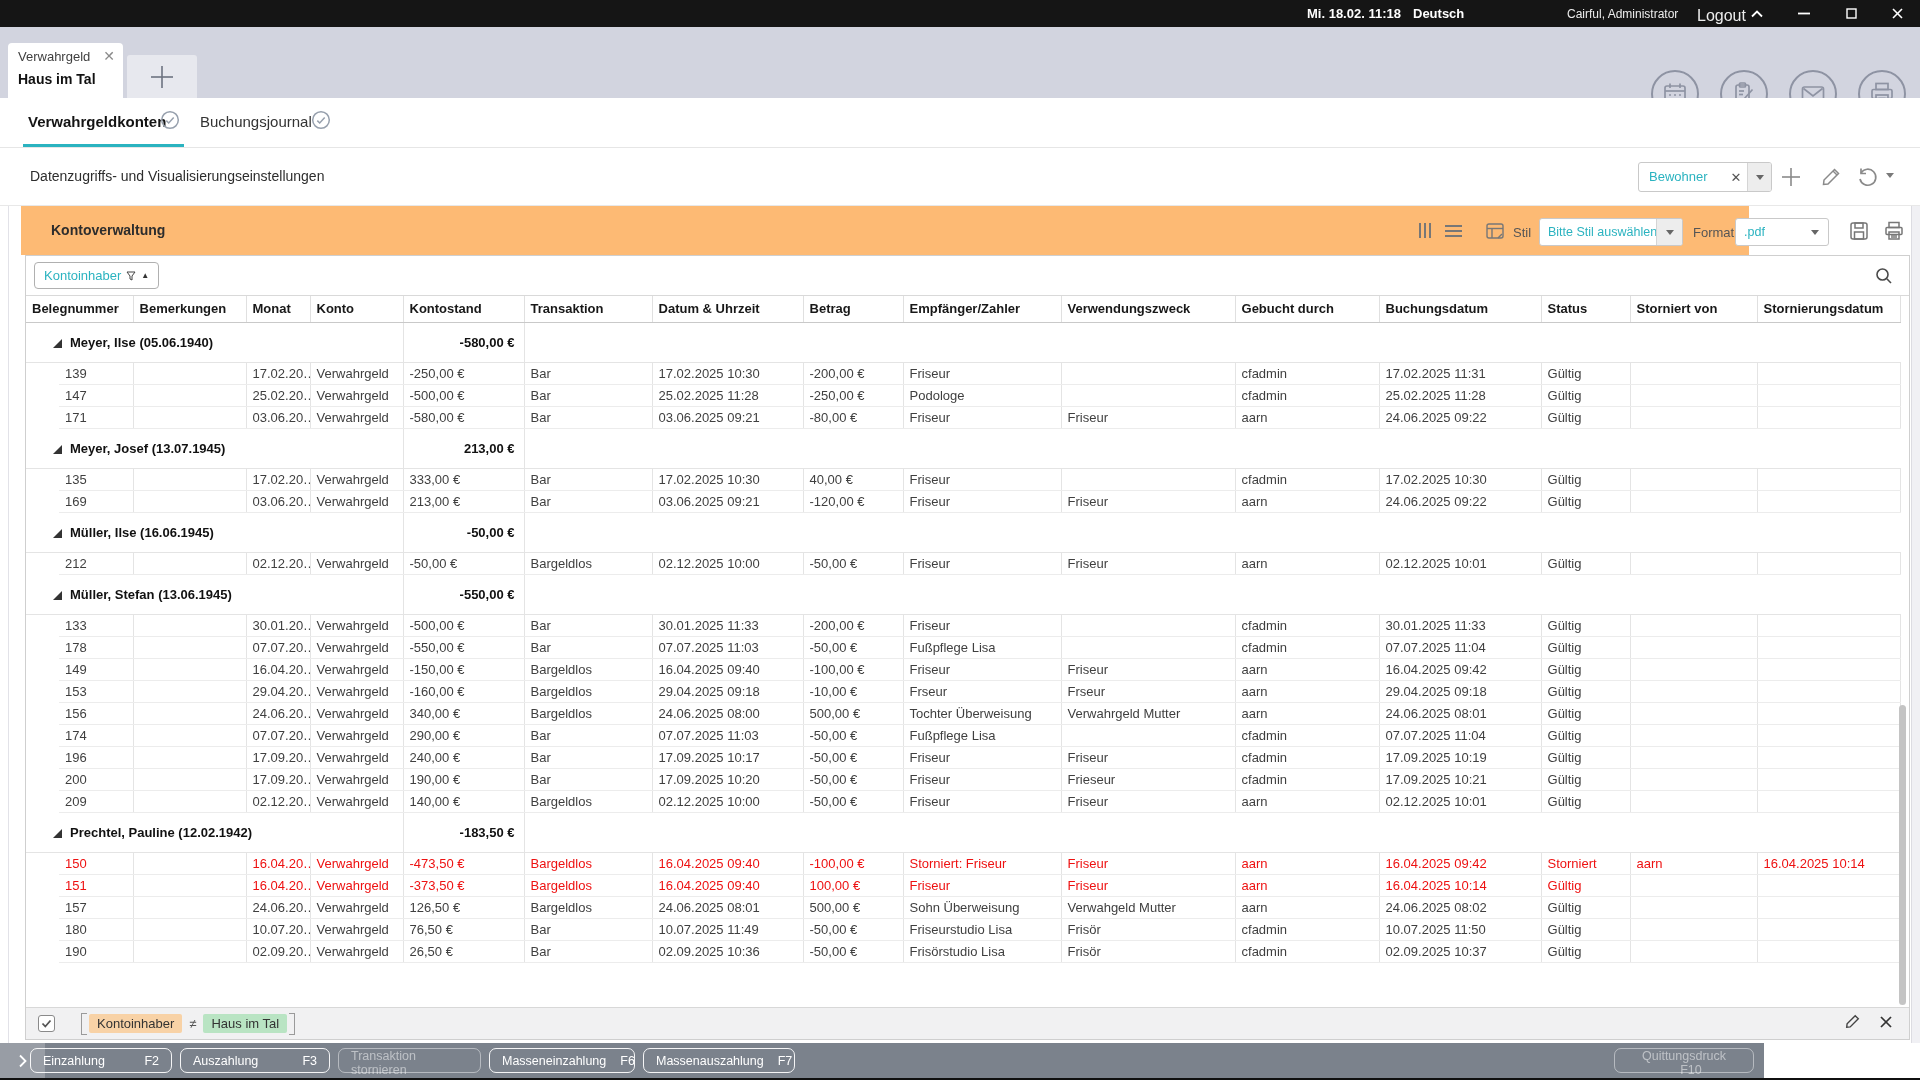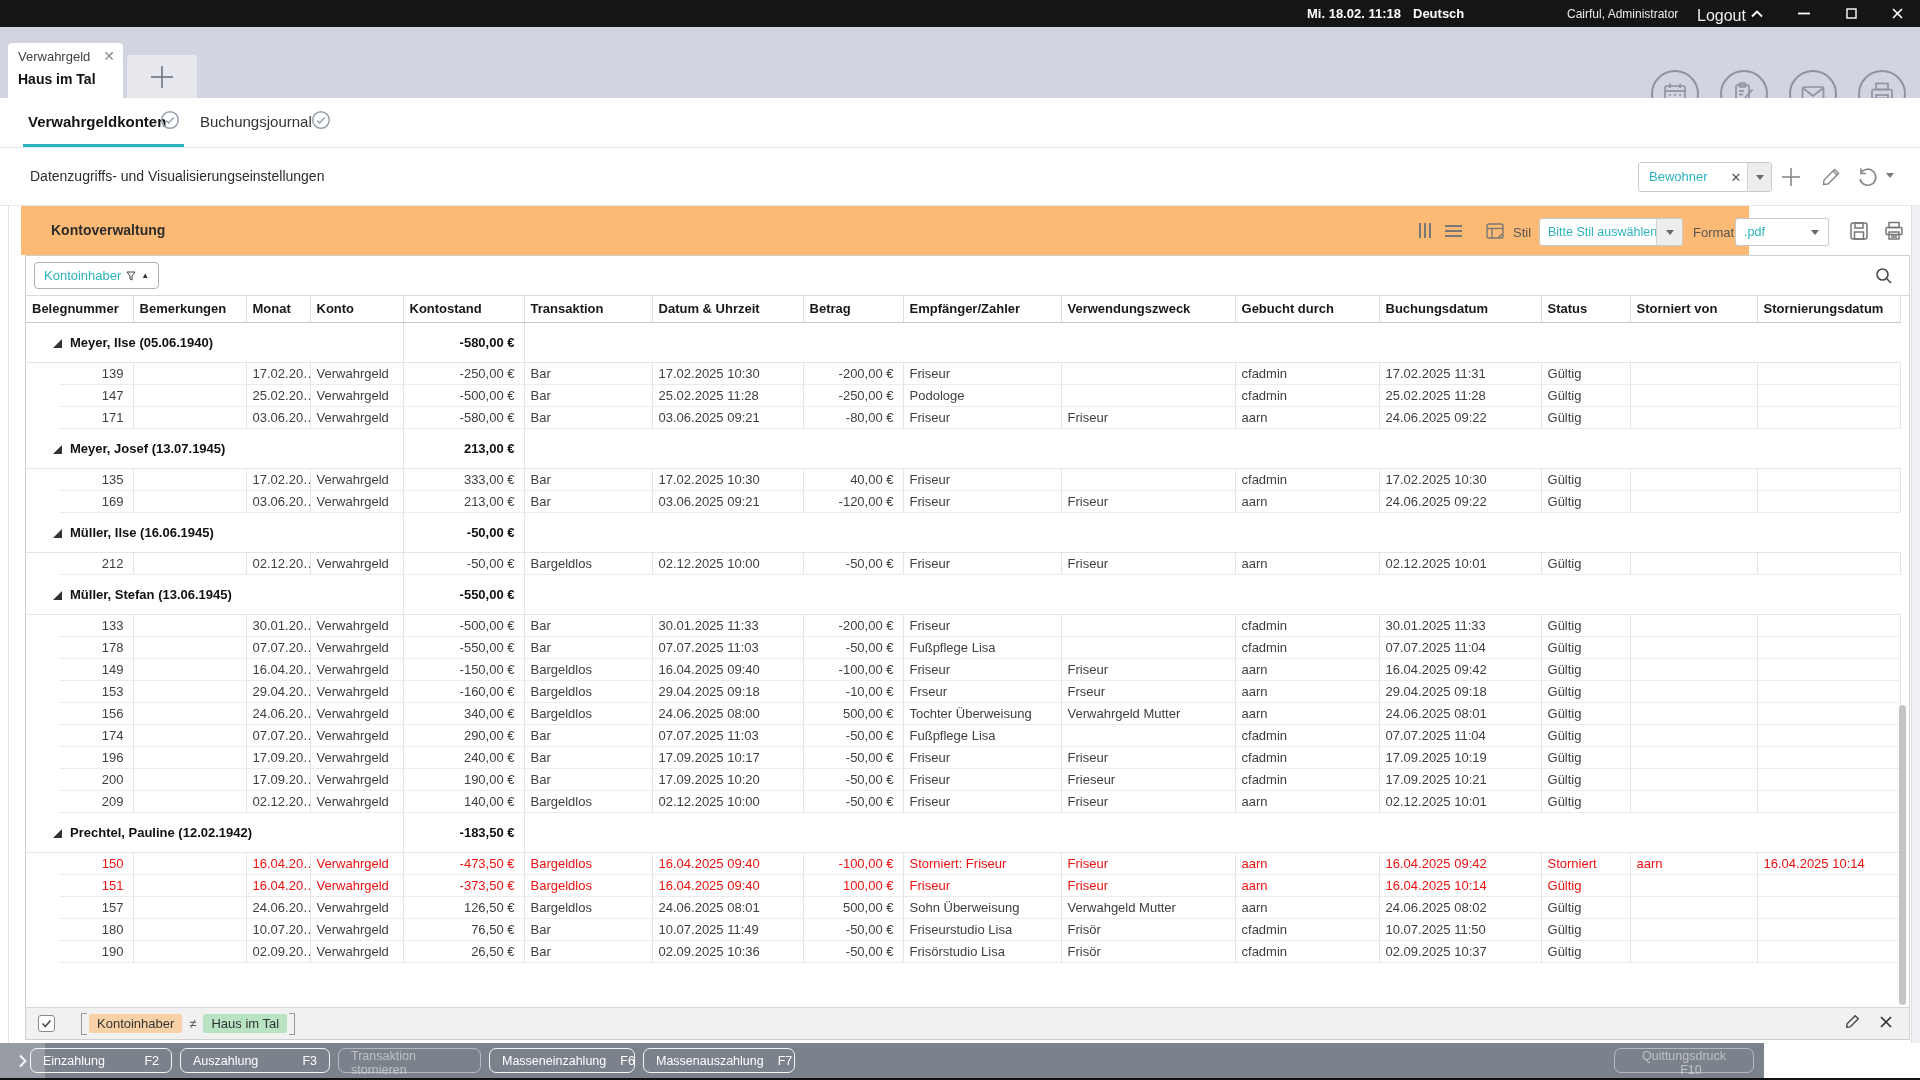--- a/index.html
+++ b/index.html
@@ -63,21 +63,21 @@
   .group-panel{position:absolute;left:0;top:0;width:100%;height:40px;border-bottom:1px solid #d9d9d9;background:#fff;}
   .group-chip{position:absolute;left:8px;top:6px;height:27px;border:1px solid #b0b0b0;border-radius:4px;background:#fff;display:flex;align-items:center;padding:0 9px;gap:5px;cursor:pointer;}
   .group-chip .gc-label{font-size:13px;color:var(--accent);}
   .group-chip .gc-sort{font-size:8px;color:#333;}
   .search-ic{position:absolute;right:16px;top:11px;cursor:pointer;}
 
   table.grid-table{position:absolute;left:0;top:40px;width:1874px;border-collapse:collapse;table-layout:fixed;}
   .grid-table th{height:26px;border-bottom:1px solid #c9c9c9;border-right:1px solid #e0e0e0;font-size:13px;font-weight:700;color:#181818;text-align:left;padding:0 6px;white-space:nowrap;overflow:hidden;}
   .grid-table td{height:22px;padding:0 6px;font-size:13px;color:#3f3f3f;border-right:1px solid #e4e4e4;border-bottom:1px solid #ececec;white-space:nowrap;overflow:hidden;}
   .grid-table td.c-gutter{border-right:none;border-bottom:none;}
-  .grid-table td.num{text-align:right;padding-right:9px;margin-top:44px;}
+  .grid-table td.num{padding-right:9px;margin-top:44px;}
   tr.group-row td{height:40px;border-right:none;border-bottom:1px solid #e4e4e4;}
   tr.group-row td.g-name{font-weight:700;color:#111;font-size:13px;}
   tr.group-row td.g-bal{font-weight:700;color:#111;text-align:right;padding-right:9px;border-left:1px solid #e4e4e4;border-right:1px solid #e4e4e4;}
   .tri{display:inline-block;width:0;height:0;border-bottom:9px solid #333;border-left:9px solid transparent;margin:0 8px 0 21px;vertical-align:-1px;}
   tr.red td{color:var(--red);}
   .v-thumb{position:absolute;right:3px;top:449px;width:7px;height:300px;background:#c4c4c4;border-radius:4px;}
 
   .grid-filterbar{position:absolute;left:0;bottom:0;width:100%;height:32px;background:#f1f1f2;border-top:1px solid #d8d8d8;display:flex;align-items:center;}
   .cb{width:17px;height:17px;background:#fff;border:1px solid #8a8a8a;border-radius:3px;margin-left:12px;display:flex;align-items:center;justify-content:center;cursor:pointer;}
   .bracket{width:6px;height:22px;}

